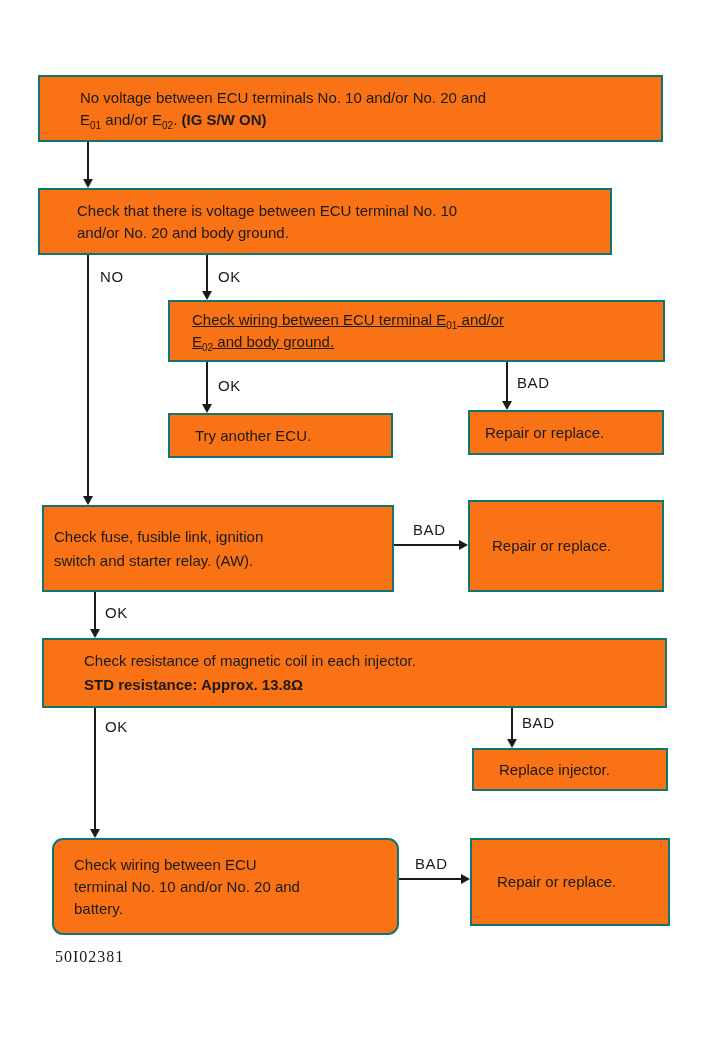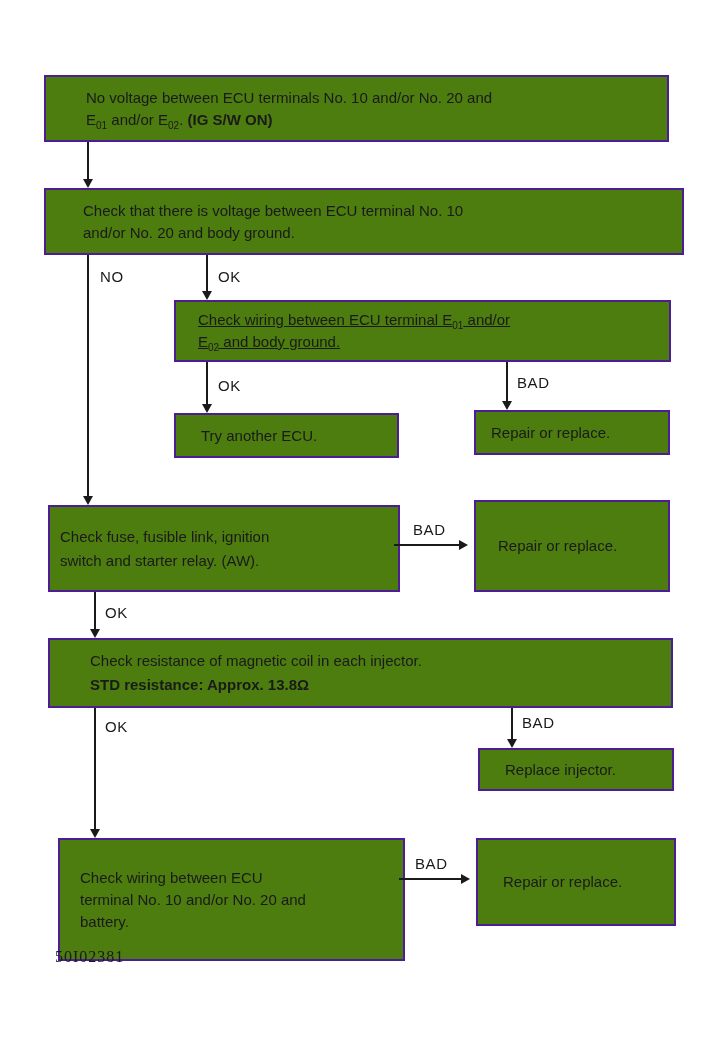--- a/index.html
+++ b/index.html
@@ -9,27 +9,26 @@
     width: 709px;
     height: 1040px;
     background: #ffffff;
     font-family: "Liberation Sans", sans-serif;
     color: #1a1a1a;
     font-size: 15px;
     overflow: hidden;
   }
   .node {
     position: absolute;
-    border: 2px solid #4c1d95;
-    background: #4d7c0f;
+    border: 2px solid #0f766e;
+    background: #f97316;
     display: flex;
     flex-direction: column;
     justify-content: center;
     line-height: 22px;
-    margin-left: 6px;
   }
   .node .ln { display: block; }
   .node sub { font-size: 10px; line-height: 0; }
   .lbl {
     position: absolute;
     font-size: 15px;
     letter-spacing: 0.6px;
     background: #ffffff;
     line-height: 20px;
   }
@@ -60,21 +59,21 @@
 <div id="page">
 
   <div class="node" style="left:38px; top:75px; width:625px; height:67px; padding-left:40px;">
     <span class="ln">No voltage between ECU terminals No. 10 and/or No. 20 and</span>
     <span class="ln"><span>E</span><sub>01</sub><span> and/or E</span><sub>02</sub><span>. </span><strong>(IG S/W ON)</strong></span>
   </div>
 
   <div class="vline" style="left:87px; top:142px; height:37px;"></div>
   <div class="arrow-down" style="left:83px; top:179px;"></div>
 
-  <div class="node" style="left:38px; top:188px; width:640px; height:67px; padding-left:37px;">
+  <div class="node" style="left:38px; top:188px; width:574px; height:67px; padding-left:37px;">
     <span class="ln">Check that there is voltage between ECU terminal No. 10</span>
     <span class="ln">and/or No. 20 and body ground.</span>
   </div>
 
   <span class="lbl" style="left:100px; top:267px;">NO</span>
   <div class="vline" style="left:87px; top:255px; height:241px;"></div>
   <div class="arrow-down" style="left:83px; top:496px;"></div>
 
   <span class="lbl" style="left:218px; top:267px;">OK</span>
   <div class="vline" style="left:206px; top:255px; height:36px;"></div>
@@ -128,21 +127,21 @@
   <div class="arrow-down" style="left:90px; top:829px;"></div>
 
   <span class="lbl" style="left:522px; top:713px;">BAD</span>
   <div class="vline" style="left:511px; top:708px; height:31px;"></div>
   <div class="arrow-down" style="left:507px; top:739px;"></div>
 
   <div class="node" style="left:472px; top:748px; width:196px; height:43px; padding-left:25px;">
     <span class="ln">Replace injector.</span>
   </div>
 
-  <div class="node" style="left:52px; top:838px; width:347px; height:123px; padding-left:20px;">
+  <div class="node" style="left:52px; top:838px; width:347px; height:97px; padding-left:20px;border-radius:11px;">
     <span class="ln">Check wiring between ECU</span>
     <span class="ln">terminal No. 10 and/or No. 20 and</span>
     <span class="ln">battery.</span>
   </div>
 
   <span class="lbl" style="left:415px; top:854px;">BAD</span>
   <div class="hline" style="left:399px; top:878px; width:62px;"></div>
   <div class="arrow-right" style="left:461px; top:874px;"></div>
 
   <div class="node" style="left:470px; top:838px; width:200px; height:88px; padding-left:25px;">

